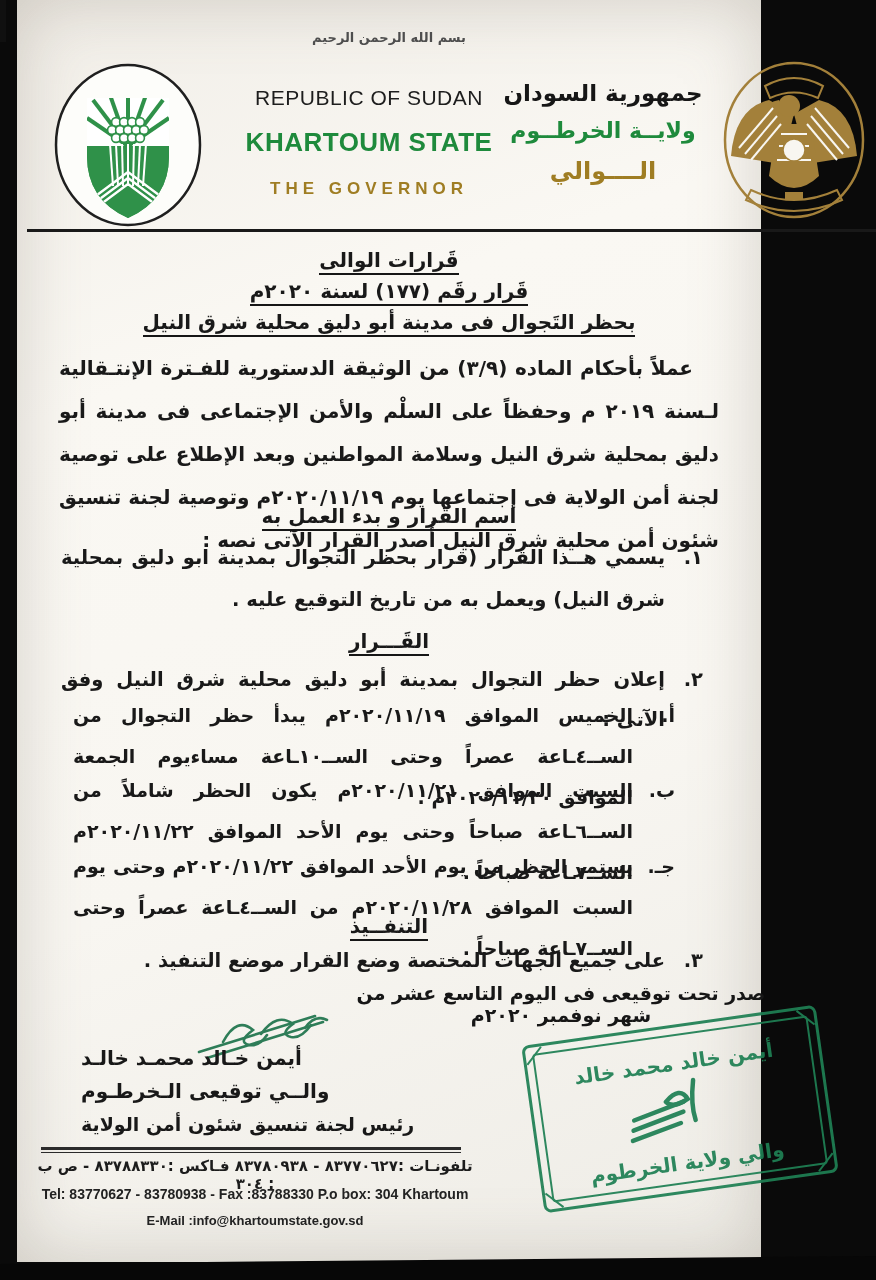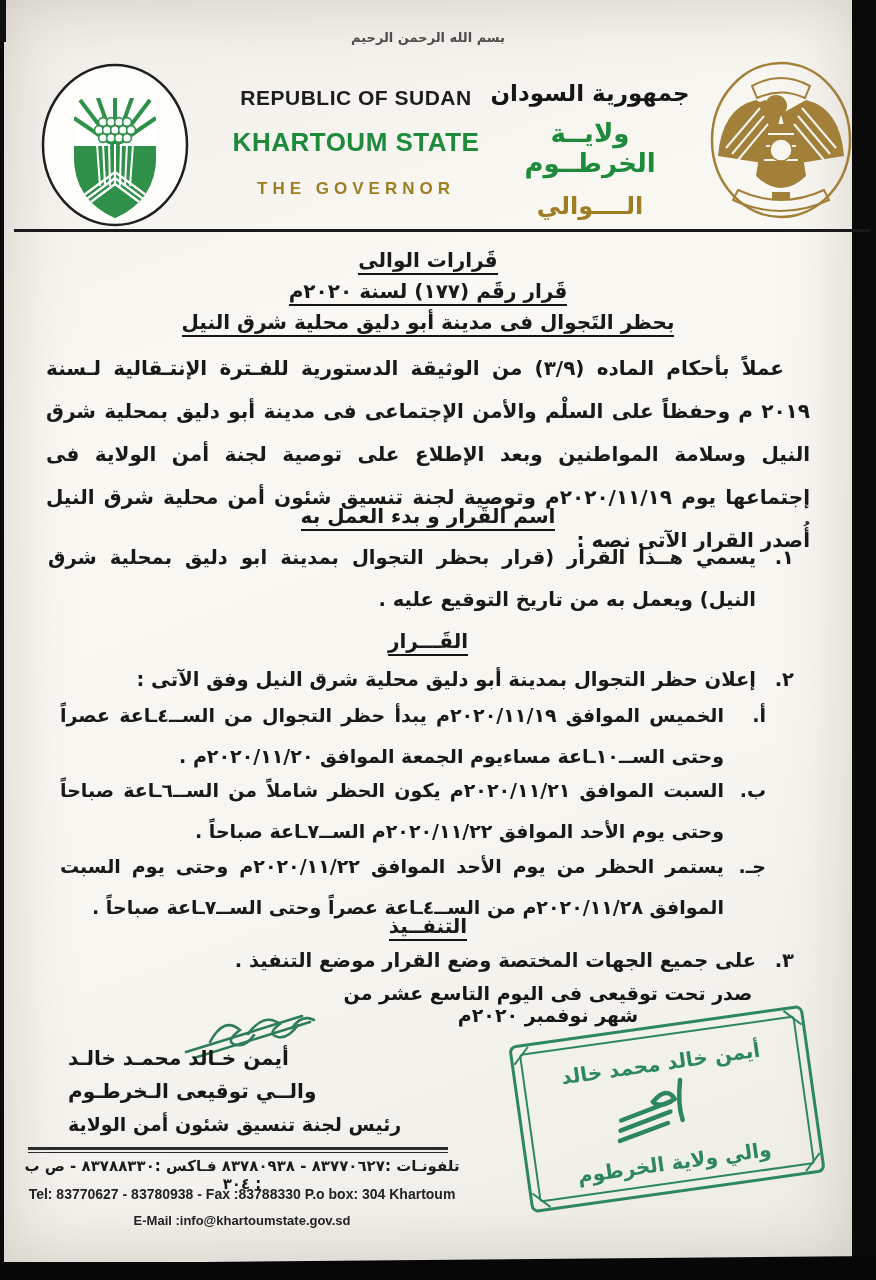--- a/index.html
+++ b/index.html
@@ -1,37 +1,37 @@
 <!DOCTYPE html>
 <html lang="ar"><head>
 <meta charset="utf-8">
 <style>
   html,body{margin:0;padding:0;background:#0d0d0d;}
   .photo{position:relative;width:876px;height:1280px;overflow:hidden;background:#0a0a0a;
          font-family:"DejaVu Sans",sans-serif;}
-  .paper{position:absolute;left:4px;top:0;width:848px;height:1262px;
+  .paper{position:absolute;left:17px;top:0;width:744px;height:1262px;
          background:linear-gradient(160deg,#f1eee8 0%,#faf8f3 28%,#f8f6f1 62%,#eeece6 100%);
          box-shadow:inset 0 0 70px rgba(115,105,88,.28);}
   .edge-notch{position:absolute;left:0;top:0;width:6px;height:42px;background:#101010;}
   .bottom-band{position:absolute;left:0;top:1254px;width:876px;height:26px;background:#070707;
          clip-path:polygon(0 38%,100% 8%,100% 100%,0 100%);}
 
   
   .bism{position:absolute;top:30px;left:0;right:0;text-align:center;direction:rtl;
         font-size:13px;font-weight:bold;color:#4e4e4e;letter-spacing:-1px;}
   .emblem-left{position:absolute;left:34px;top:60px;width:154px;height:170px;}
   .emblem-right{position:absolute;left:698px;top:50px;width:158px;height:185px;}
   .header-en{position:absolute;left:206px;top:86px;width:292px;text-align:center;
              font-family:"Liberation Sans","DejaVu Sans",sans-serif;}
-  .header-en .l1{font-size:21px;font-weight:bold;color:#1d1d1d;letter-spacing:.5px;}
+  .header-en .l1{font-size:21px;font-weight:normal;color:#1d1d1d;letter-spacing:.5px;}
   .header-en .l2{font-size:26px;font-weight:bold;color:#1e8a3c;margin-top:17px;letter-spacing:.5px;}
   .header-en .l3{font-size:17px;font-weight:bold;color:#9f7d23;margin-top:21px;letter-spacing:5px;}
   .header-ar{position:absolute;left:484px;top:80px;width:204px;text-align:center;direction:rtl;}
   .header-ar .l1{font-size:23px;font-weight:bold;color:#161616;}
-  .header-ar .l2{font-size:26px;font-weight:bold;color:#1e8a3c;margin-top:12px;}
+  .header-ar .l2{font-size:22px;font-weight:bold;color:#1e8a3c;margin-top:12px;}
   .header-ar .l3{font-size:24px;font-weight:bold;color:#9f7d23;margin-top:14px;}
   .header-rule{position:absolute;top:229px;left:10px;width:856px;height:3px;background:#191919;}
 
   
   .arb{direction:rtl;color:#191919;font-weight:bold;}
   .title-block{position:absolute;top:245px;left:0;right:0;text-align:center;font-size:20px;}
   .title-block .tline{line-height:31px;}
   .u{border-bottom:2px solid #161616;padding-bottom:1px;}
   .preamble{position:absolute;top:347px;right:42px;left:42px;font-size:20px;line-height:43px;
             text-align:justify;text-indent:26px;}

